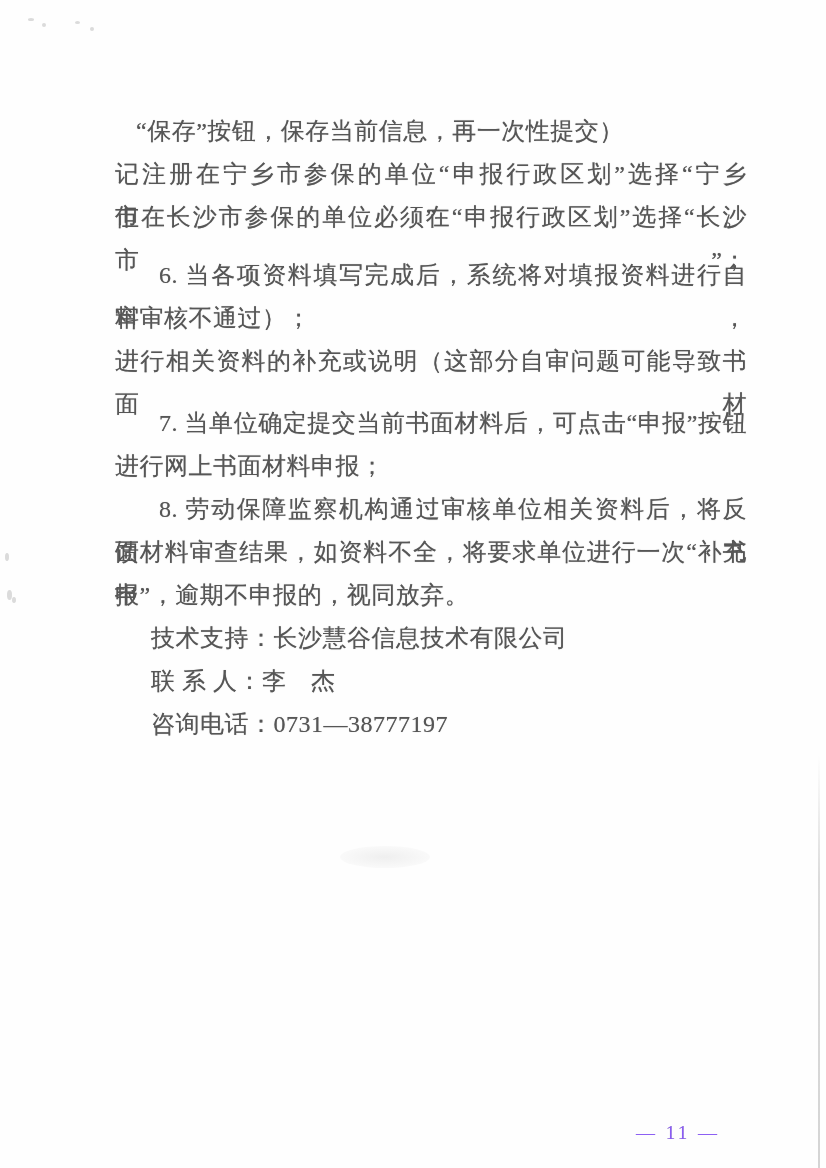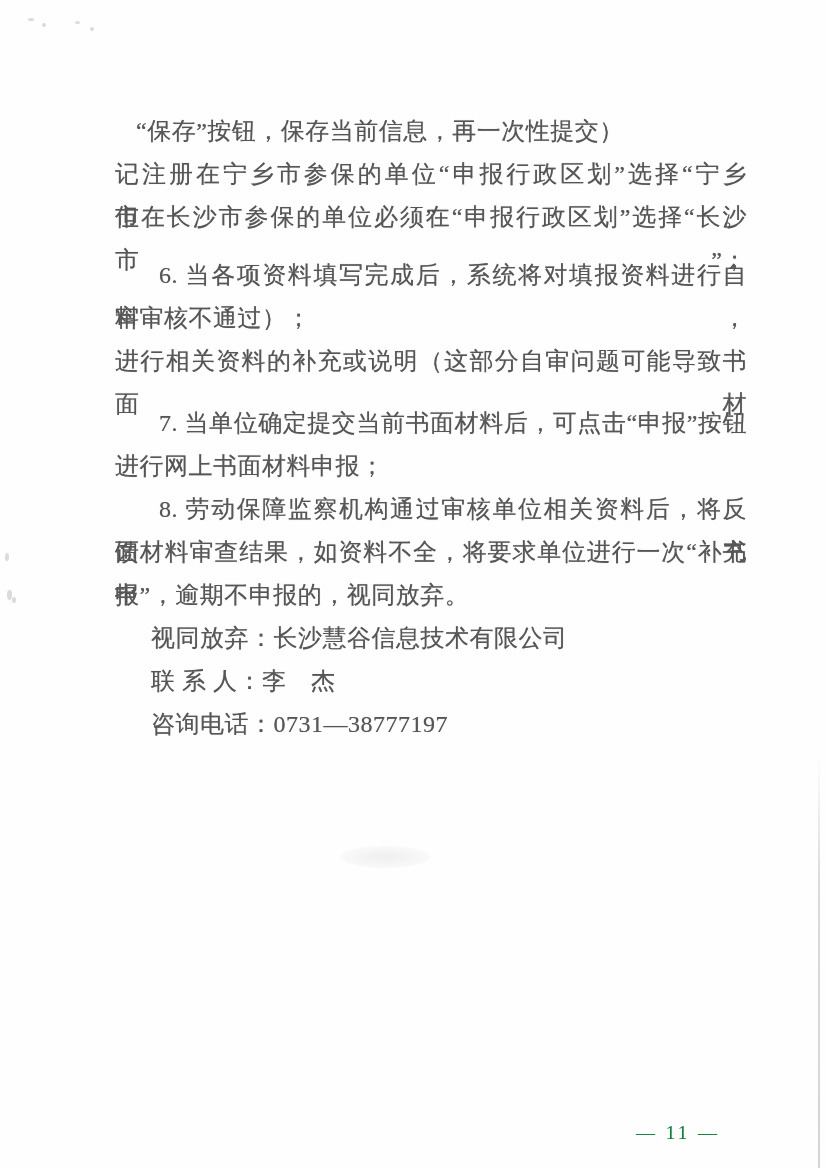--- a/index.html
+++ b/index.html
@@ -43,21 +43,21 @@
   .sp-lg { margin-top: 15px; }   
   .sp-sm { margin-top: 19px; }    
   .footer-num {
     position: absolute;
     left: 628px;
     top: 1122px;
     width: 100px;
     text-align: center;
     font-size: 19px;
     letter-spacing: 3px;
-    color: #15803d;
+    color: #8b5cf6;
     text-shadow: 0 0 0.6px rgba(110,110,110,0.6);
   }
   
   .speck {
     position: absolute;
     background: #bdbdbd;
     border-radius: 50%;
     opacity: 0.55;
   }
   .edge-line {
@@ -93,21 +93,21 @@
     <p class="ln">料审核不通过）；</p>
     <p class="ln j">进行相关资料的补充或说明（这部分自审问题可能导致书面材</p>
 
     <p class="ln ind j sp-sm">7. 当单位确定提交当前书面材料后，可点击“申报”按钮</p>
     <p class="ln">进行网上书面材料申报；</p>
 
     <p class="ln ind j">8. 劳动保障监察机构通过审核单位相关资料后，将反馈书</p>
     <p class="ln j">面材料审查结果，如资料不全，将要求单位进行一次“补充申</p>
     <p class="ln">报”，逾期不申报的，视同放弃。</p>
 
-    <p class="ln indc">视同放弃：长沙慧谷信息技术有限公司</p>
+    <p class="ln indc">技术支持：长沙慧谷信息技术有限公司</p>
     <p class="ln indc">联 系 人：李　杰</p>
     <p class="ln indc">咨询电话：0731—38777197</p>
   </div>
 
   <div class="footer-num">— 11 —</div>
 
   <div class="speck" style="left:28px; top:18px; width:6px; height:3px;"></div>
   <div class="speck" style="left:42px; top:23px; width:4px; height:4px;"></div>
   <div class="speck" style="left:75px; top:21px; width:5px; height:3px;"></div>
   <div class="speck" style="left:90px; top:27px; width:4px; height:4px;"></div>

